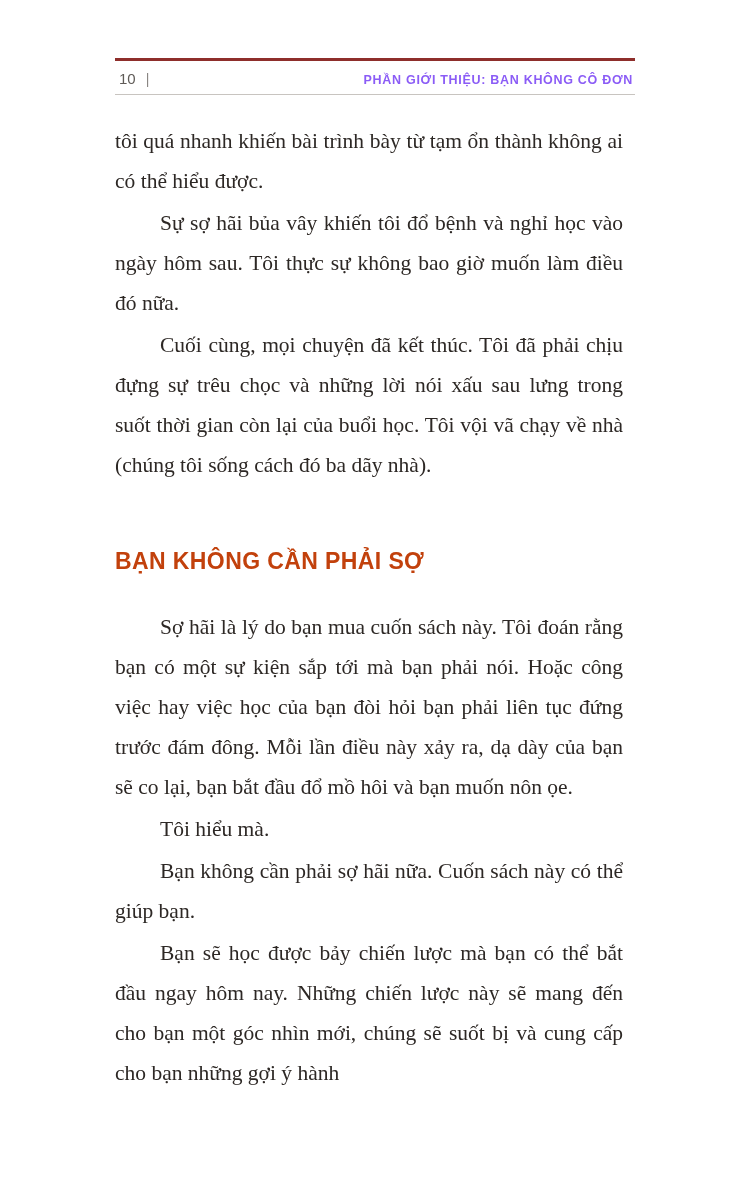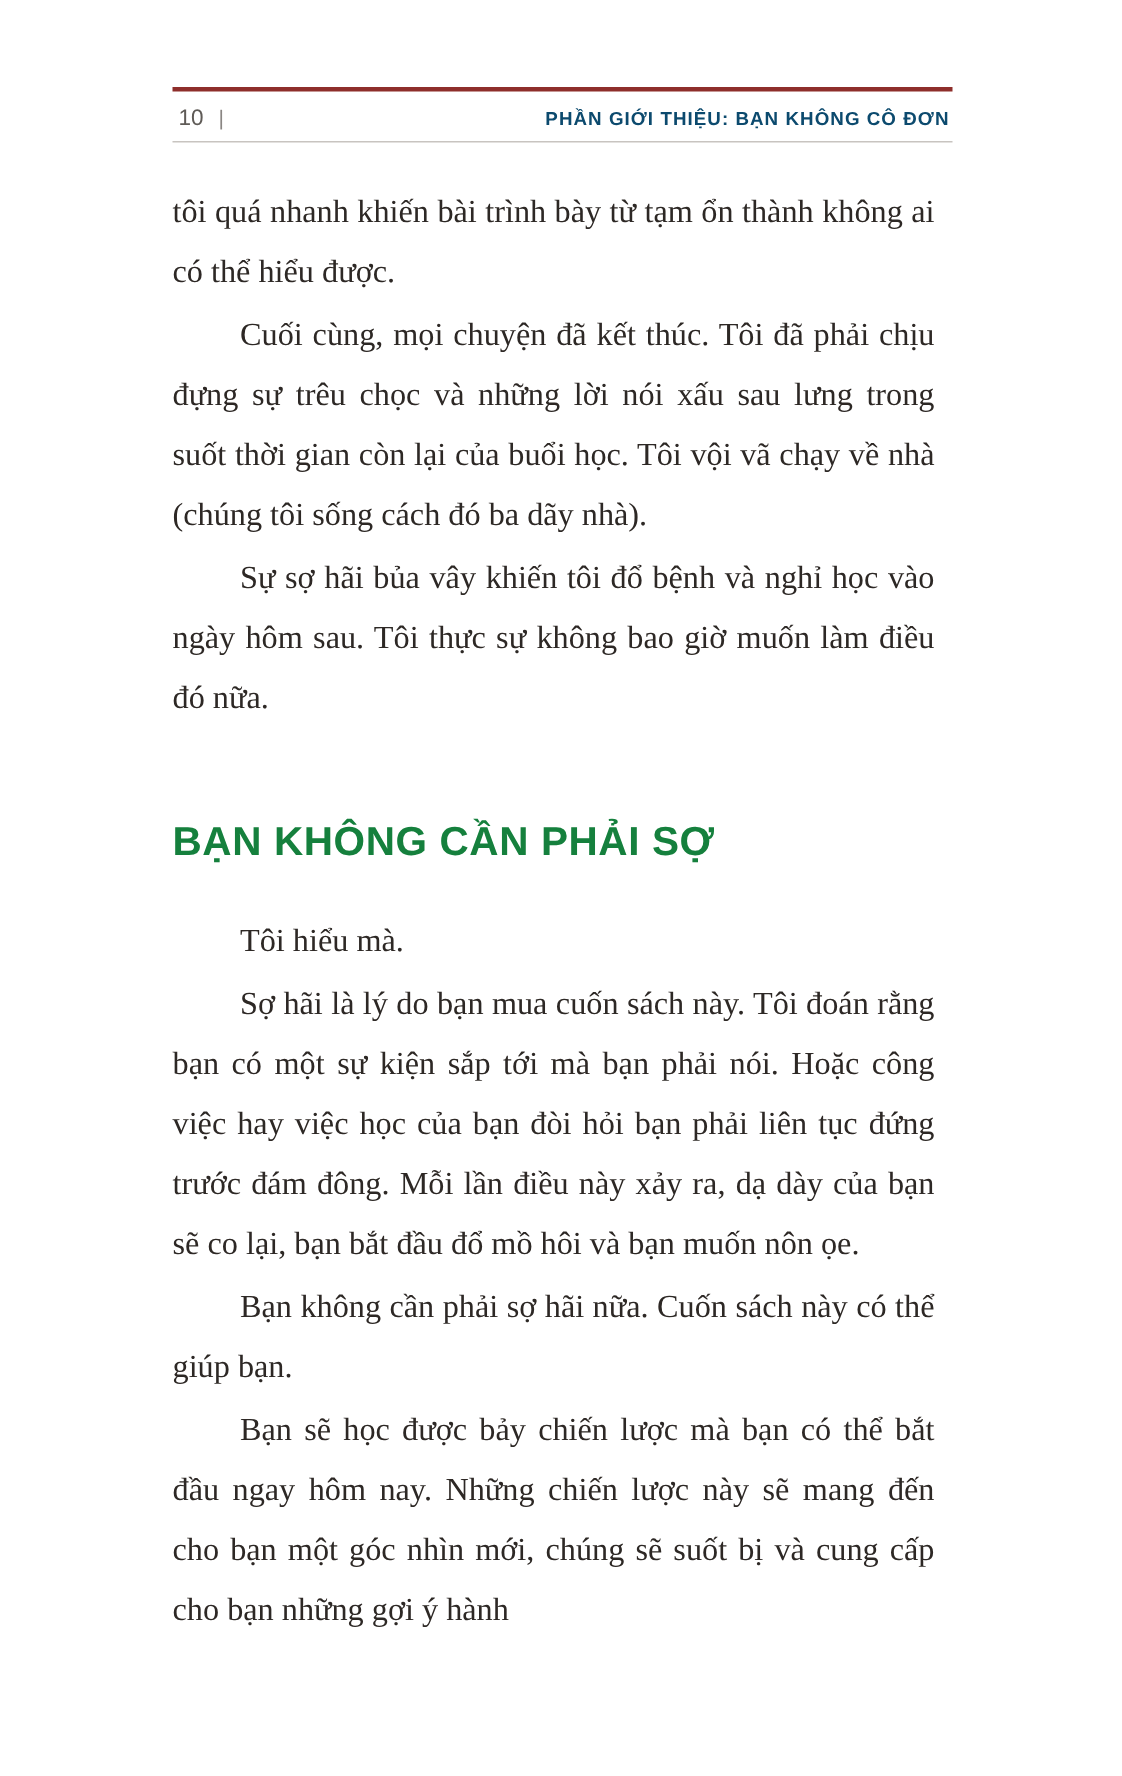--- a/index.html
+++ b/index.html
@@ -45,21 +45,21 @@
   .header-separator {
     font-family: "Liberation Sans", "DejaVu Sans", sans-serif;
     font-size: 14px;
     color: #8a8683;
   }
   .running-title {
     font-family: "Liberation Sans", "DejaVu Sans", sans-serif;
     font-size: 12.5px;
     font-weight: bold;
     letter-spacing: 0.7px;
-    color: #0c4a6e;
+    color: #8b5cf6;
     text-transform: uppercase;
   }
   .header-bottom-rule {
     height: 1px;
     background: #c8c4c0;
   }
   
   .content {
     margin-top: 26px;
     font-size: 21.5px;
@@ -70,23 +70,23 @@
   .para {
     margin: 0 12px 2px 0;
     text-indent: 45px;
   }
   .para.no-indent {
     text-indent: 0;
   }
   .section-heading {
     font-family: "Liberation Sans", "DejaVu Sans", sans-serif;
     font-weight: bold;
-    font-size: 27px;
+    font-size: 23px;
     letter-spacing: 0.4px;
-    color: #15803d;
+    color: #c2410c;
     text-align: left;
     margin: 56px 0 26px 0;
   }
 </style>
 </head>
 <body>
 
 <div class="page">
 
   <header>
@@ -96,22 +96,22 @@
         <span class="page-number">10</span>
         <span class="header-separator">|</span>
       </span>
       <span class="running-title">PHẦN GIỚI THIỆU: BẠN KHÔNG CÔ ĐƠN</span>
     </div>
     <div class="header-bottom-rule"></div>
   </header>
 
   <main class="content">
     <p class="para no-indent">tôi quá nhanh khiến bài trình bày từ tạm ổn thành không ai có thể hiểu được.</p>
+    <p class="para">Sự sợ hãi bủa vây khiến tôi đổ bệnh và nghỉ học vào ngày hôm sau. Tôi thực sự không bao giờ muốn làm điều đó nữa.</p>
     <p class="para">Cuối cùng, mọi chuyện đã kết thúc. Tôi đã phải chịu đựng sự trêu chọc và những lời nói xấu sau lưng trong suốt thời gian còn lại của buổi học. Tôi vội vã chạy về nhà (chúng tôi sống cách đó ba dãy nhà).</p>
-    <p class="para">Sự sợ hãi bủa vây khiến tôi đổ bệnh và nghỉ học vào ngày hôm sau. Tôi thực sự không bao giờ muốn làm điều đó nữa.</p>
     <h2 class="section-heading">BẠN KHÔNG CẦN PHẢI SỢ</h2>
+    <p class="para">Sợ hãi là lý do bạn mua cuốn sách này. Tôi đoán rằng bạn có một sự kiện sắp tới mà bạn phải nói. Hoặc công việc hay việc học của bạn đòi hỏi bạn phải liên tục đứng trước đám đông. Mỗi lần điều này xảy ra, dạ dày của bạn sẽ co lại, bạn bắt đầu đổ mồ hôi và bạn muốn nôn ọe.</p>
     <p class="para">Tôi hiểu mà.</p>
-    <p class="para">Sợ hãi là lý do bạn mua cuốn sách này. Tôi đoán rằng bạn có một sự kiện sắp tới mà bạn phải nói. Hoặc công việc hay việc học của bạn đòi hỏi bạn phải liên tục đứng trước đám đông. Mỗi lần điều này xảy ra, dạ dày của bạn sẽ co lại, bạn bắt đầu đổ mồ hôi và bạn muốn nôn ọe.</p>
     <p class="para">Bạn không cần phải sợ hãi nữa. Cuốn sách này có thể giúp bạn.</p>
     <p class="para">Bạn sẽ học được bảy chiến lược mà bạn có thể bắt đầu ngay hôm nay. Những chiến lược này sẽ mang đến cho bạn một góc nhìn mới, chúng sẽ suốt bị và cung cấp cho bạn những gợi ý hành</p>
   </main>
 
 </div>
 
 </body></html>

